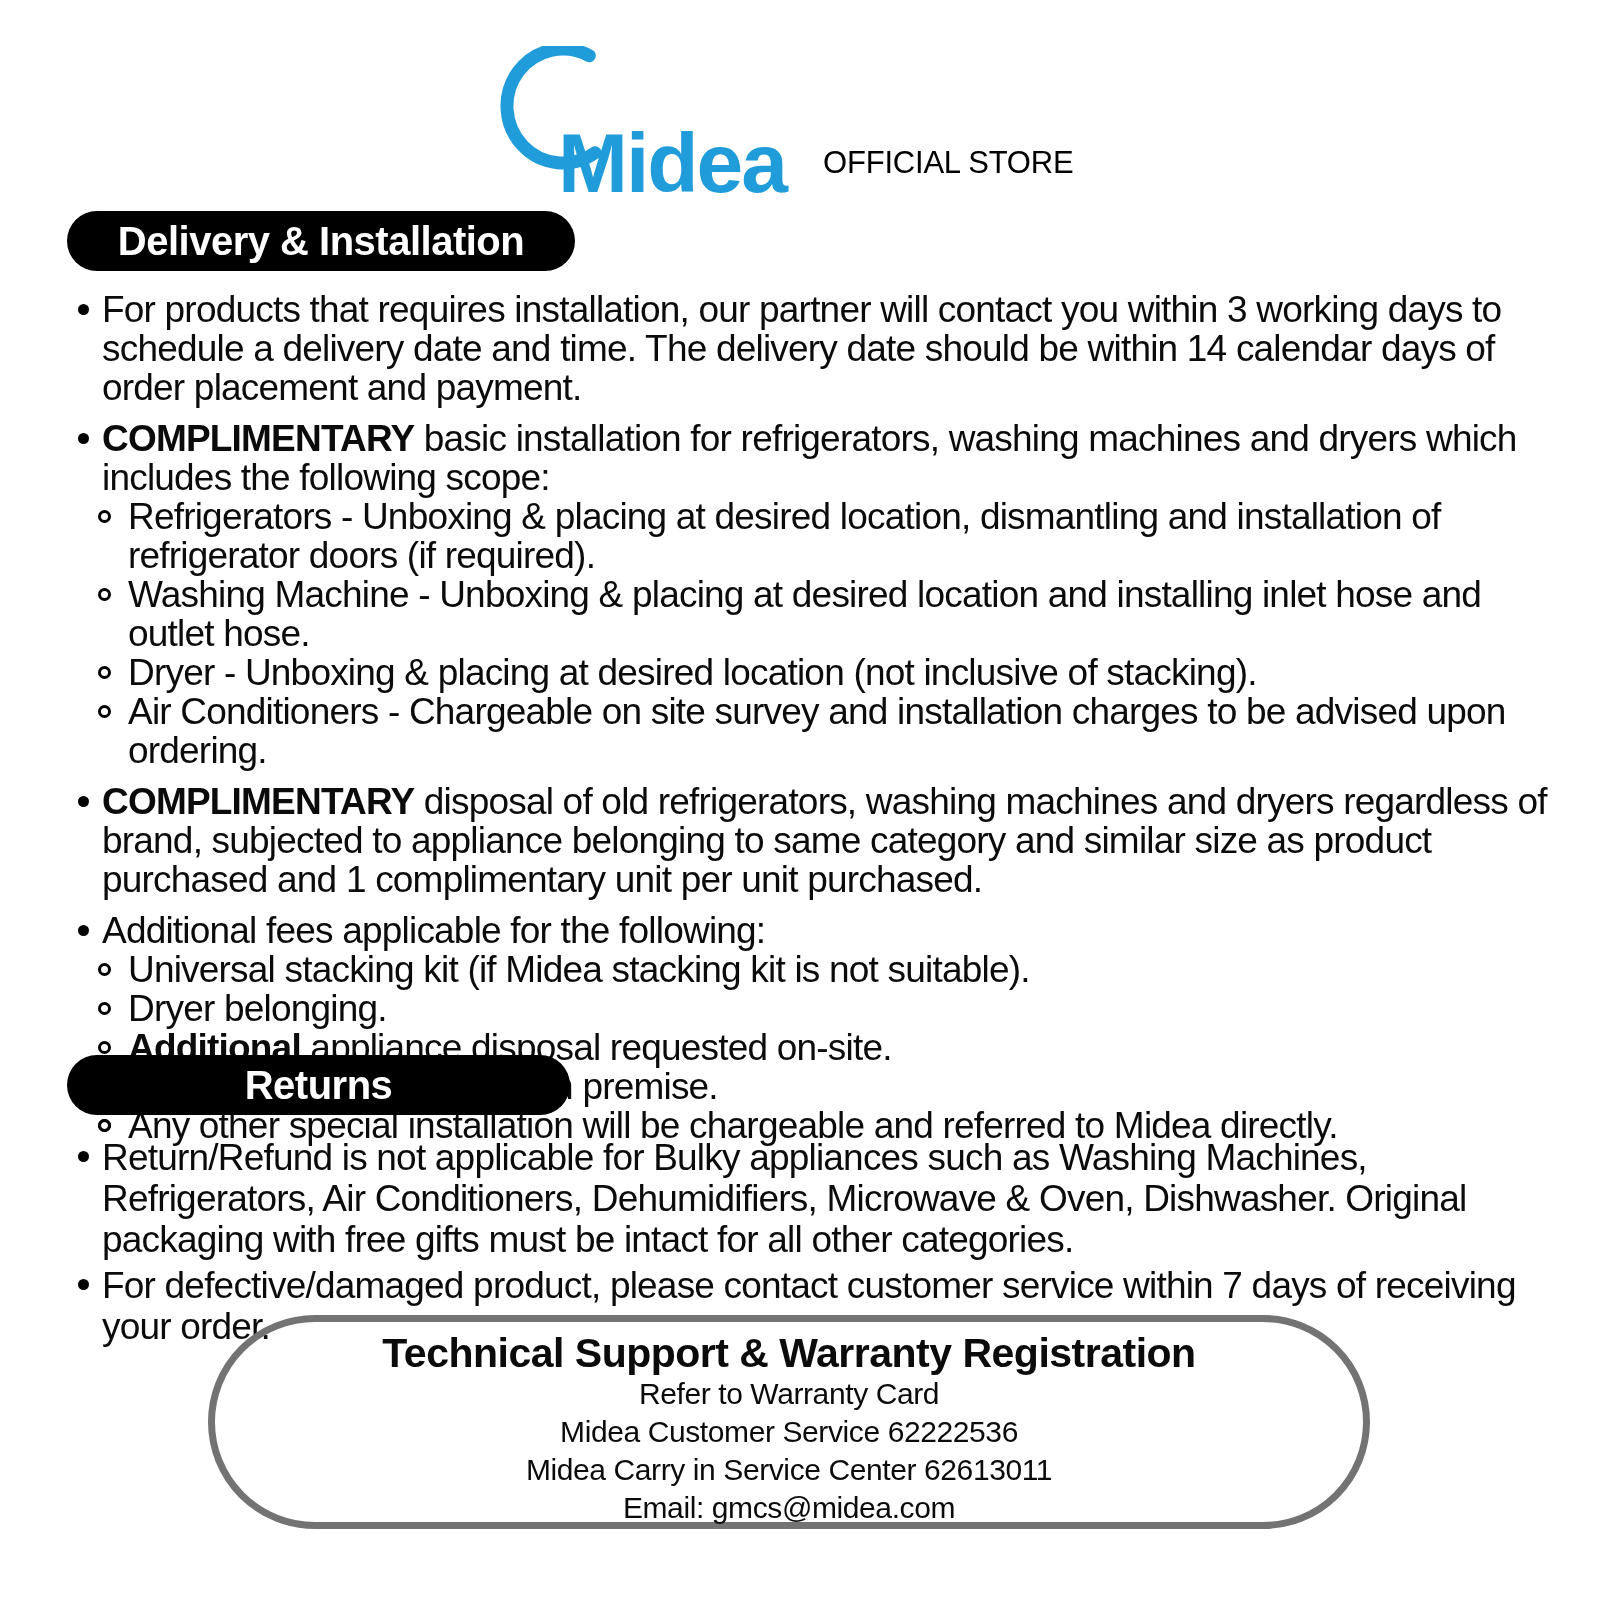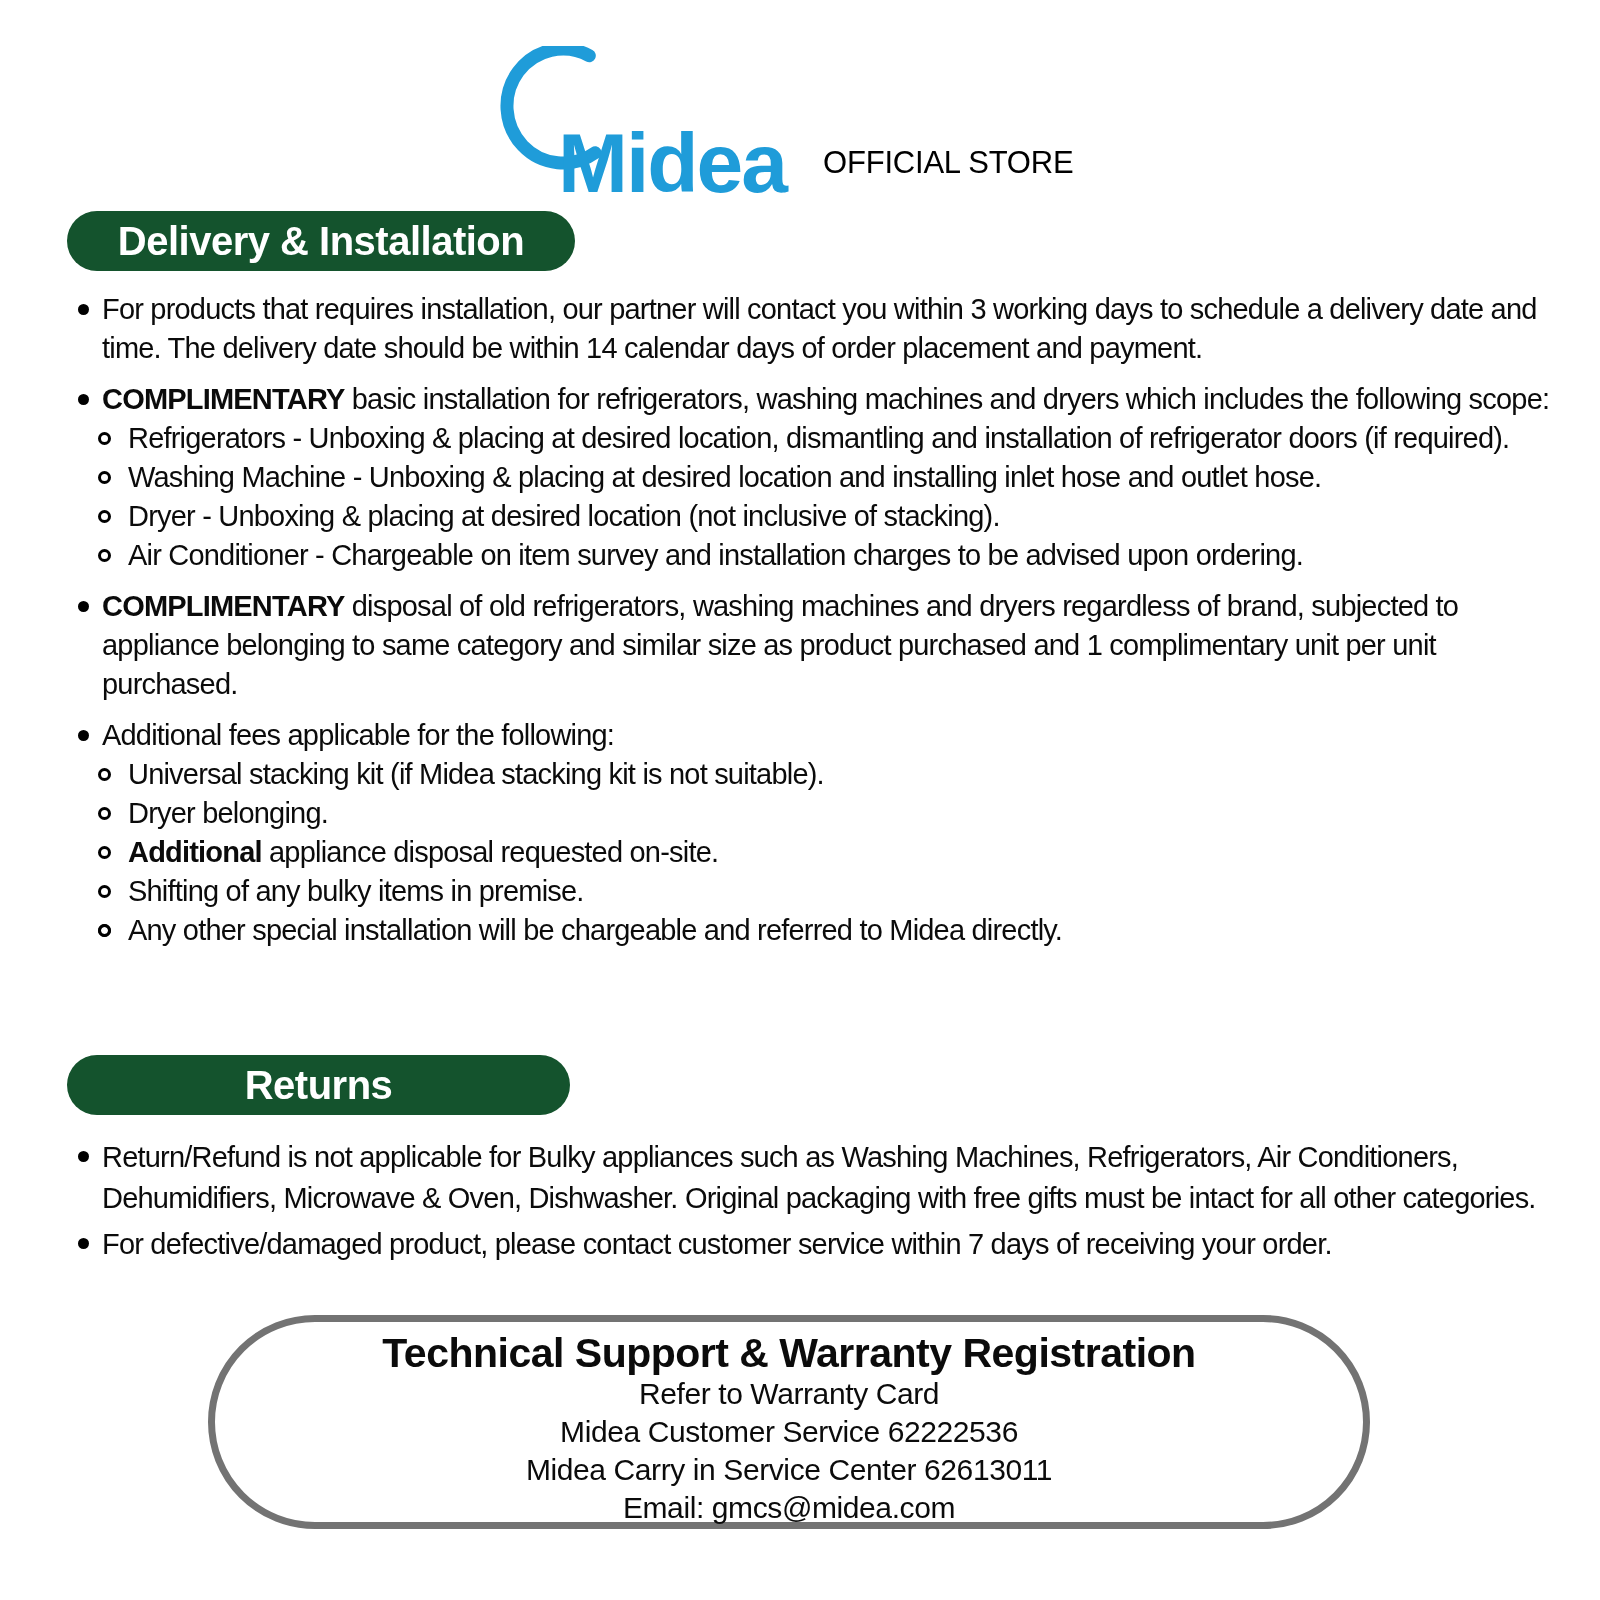--- a/index.html
+++ b/index.html
@@ -15,34 +15,34 @@
     position:absolute;left:58px;top:79px;font-size:84px;font-weight:bold;line-height:1;
     color:#1F9CD9;letter-spacing:-2px;
   }
   .store-label{
     position:absolute;left:323px;top:104px;font-size:31px;line-height:1.1;
     letter-spacing:-0.2px;color:#000;
   }
 
   
   .pill{
-    position:absolute;height:60px;background:#14532d;border-radius:30px;
+    position:absolute;height:60px;background:#000000;border-radius:30px;
     display:flex;align-items:center;justify-content:center;
     color:#ffffff;font-weight:bold;font-size:40px;letter-spacing:-0.5px;
   }
   .pill-delivery{left:67px;top:211px;width:508px;}
   .pill-returns{left:67px;top:1055px;width:503px;}
 
   
   .list{position:absolute;left:67px;width:1483px;}
   .list-delivery{top:290px;}
   .list-delivery .li{line-height:39px;}
   .list-returns{top:1137px;}
   .list-returns .li{line-height:41px;}
-  .li{position:relative;font-size:29px;letter-spacing:-0.8px;}
+  .li{position:relative;font-size:37px;letter-spacing:-0.8px;}
   .li.lvl0{padding-left:35px;}
   .li.lvl1{padding-left:61px;}
   .li + .li.lvl0{margin-top:12px;}
   .list-returns .li + .li.lvl0{margin-top:5px;}
   .marker{position:absolute;box-sizing:border-box;border-radius:50%;}
   .lvl0 .marker{left:11px;top:14px;width:11px;height:11px;background:#000;}
   .lvl1 .marker{left:31px;top:13px;width:13px;height:13px;border:3px solid #000;background:transparent;}
   .li b{font-weight:bold;}
 
   
@@ -70,21 +70,21 @@
   <div class="pill pill-delivery">
     <span>Delivery &amp; Installation</span>
   </div>
 
   <div class="list list-delivery">
     <div class="li lvl0"><span class="marker"></span><span class="txt"><b></b><span>For products that requires installation, our partner will contact you within 3 working days to schedule a delivery date and time. The delivery date should be within 14 calendar days of order placement and payment.</span></span></div>
     <div class="li lvl0"><span class="marker"></span><span class="txt"><b>COMPLIMENTARY</b><span> basic installation for refrigerators, washing machines and dryers which includes the following scope:</span></span></div>
     <div class="li lvl1"><span class="marker"></span><span class="txt"><b></b><span>Refrigerators - Unboxing &amp; placing at desired location, dismantling and installation of refrigerator doors (if required).</span></span></div>
     <div class="li lvl1"><span class="marker"></span><span class="txt"><b></b><span>Washing Machine - Unboxing &amp; placing at desired location and installing inlet hose and outlet hose.</span></span></div>
     <div class="li lvl1"><span class="marker"></span><span class="txt"><b></b><span>Dryer - Unboxing &amp; placing at desired location (not inclusive of stacking).</span></span></div>
-    <div class="li lvl1"><span class="marker"></span><span class="txt"><b></b><span>Air Conditioner - Chargeable on item survey and installation charges to be advised upon ordering.</span></span></div>
+    <div class="li lvl1"><span class="marker"></span><span class="txt"><b></b><span>Air Conditioners - Chargeable on site survey and installation charges to be advised upon ordering.</span></span></div>
     <div class="li lvl0"><span class="marker"></span><span class="txt"><b>COMPLIMENTARY</b><span> disposal of old refrigerators, washing machines and dryers regardless of brand, subjected to appliance belonging to same category and similar size as product purchased and 1 complimentary unit per unit purchased.</span></span></div>
     <div class="li lvl0"><span class="marker"></span><span class="txt"><b></b><span>Additional fees applicable for the following:</span></span></div>
     <div class="li lvl1"><span class="marker"></span><span class="txt"><b></b><span>Universal stacking kit (if Midea stacking kit is not suitable).</span></span></div>
     <div class="li lvl1"><span class="marker"></span><span class="txt"><b></b><span>Dryer belonging.</span></span></div>
     <div class="li lvl1"><span class="marker"></span><span class="txt"><b>Additional</b><span> appliance disposal requested on-site.</span></span></div>
     <div class="li lvl1"><span class="marker"></span><span class="txt"><b></b><span>Shifting of any bulky items in premise.</span></span></div>
     <div class="li lvl1"><span class="marker"></span></div>
     <div class="li lvl1"><span class="marker"></span><span class="txt"><b></b><span>Any other special installation will be chargeable and referred to Midea directly.</span></span></div>
   </div>
 

